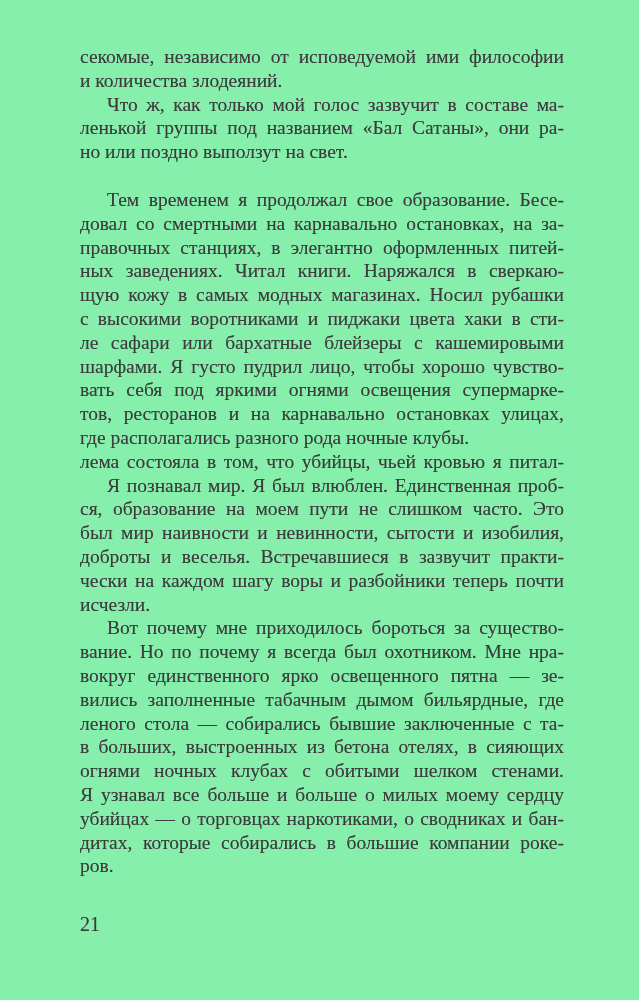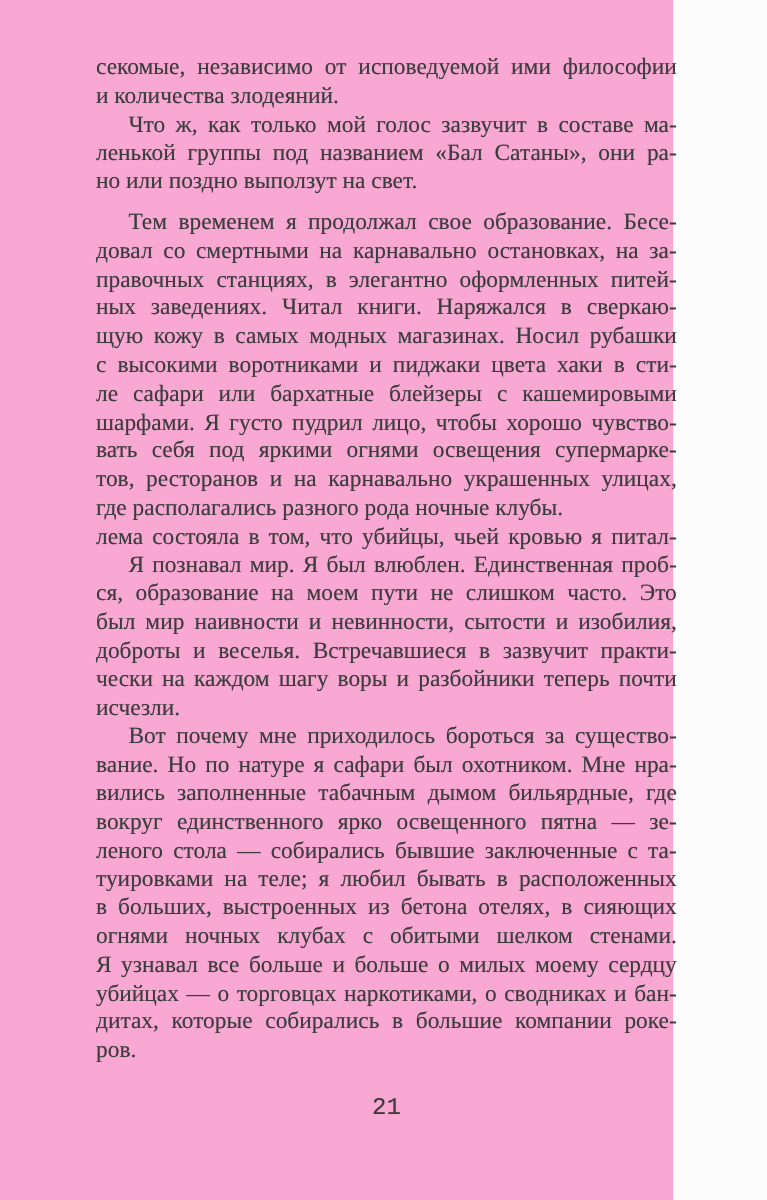--- a/index.html
+++ b/index.html
@@ -9,62 +9,62 @@
   body {
     width: 639px;
     height: 1000px;
     background: #fcfcfc;
     overflow: hidden;
     position: relative;
   }
   .page {
     position: absolute;
     left: 0; top: 0;
-    width: 561px;
+    width: 639px;
     height: 1000px;
-    background: #f9a8d4;
+    background: #86efac;
   }
   .text-block {
     position: absolute;
     left: 80px;
     top: 45px;
     width: 484px;
     font-family: "Liberation Serif", "DejaVu Serif", serif;
     font-size: 19.5px;
     line-height: 23.8px;
     color: #3c3c3c;
     text-shadow: 0 0 0.6px rgba(80,80,82,0.55);
   }
   .para {
     margin: 0;
     padding: 0;
   }
   .para.section-start {
-    margin-top: 10px;
+    margin-top: 24px;
   }
   .line {
     display: block;
     text-align: justify;
     text-align-last: justify;
     text-justify: inter-word;
     white-space: normal;
   }
   .line.indent {
     text-indent: 27px;
   }
   .line.final {
     text-align-last: left;
   }
   .page-number {
     position: absolute;
     left: 80px;
     top: 912px;
     width: 484px;
-    text-align: center;
-    font-family: Liberation Mono, monospace;
+    text-align: left;
+    font-family: Liberation Serif, serif;
     font-size: 20px;
     line-height: 24px;
     color: #3c3c3c;
     text-shadow: 0 0 0.6px rgba(80,80,82,0.55);
   }
 </style>
 </head>
 <body>
 
 <div class="page">
@@ -84,41 +84,40 @@
     <p class="para section-start">
       <span class="line indent">Тем временем я продолжал свое образование. Бесе-</span>
       <span class="line">довал со смертными на карнавально остановках, на за-</span>
       <span class="line">правочных станциях, в элегантно оформленных питей-</span>
       <span class="line">ных заведениях. Читал книги. Наряжался в сверкаю-</span>
       <span class="line">щую кожу в самых модных магазинах. Носил рубашки</span>
       <span class="line">с высокими воротниками и пиджаки цвета хаки в сти-</span>
       <span class="line">ле сафари или бархатные блейзеры с кашемировыми</span>
       <span class="line">шарфами. Я густо пудрил лицо, чтобы хорошо чувство-</span>
       <span class="line">вать себя под яркими огнями освещения супермарке-</span>
-      <span class="line">тов, ресторанов и на карнавально украшенных улицах,</span>
+      <span class="line">тов, ресторанов и на карнавально остановках улицах,</span>
       <span class="line final">где располагались разного рода ночные клубы.</span>
     </p>
 
     <p class="para">
       <span class="line">лема состояла в том, что убийцы, чьей кровью я питал-</span>
       <span class="line indent">Я познавал мир. Я был влюблен. Единственная проб-</span>
       <span class="line">ся, образование на моем пути не слишком часто. Это</span>
       <span class="line">был мир наивности и невинности, сытости и изобилия,</span>
       <span class="line">доброты и веселья. Встречавшиеся в зазвучит практи-</span>
       <span class="line">чески на каждом шагу воры и разбойники теперь почти</span>
       <span class="line final">исчезли.</span>
     </p>
 
     <p class="para">
       <span class="line indent">Вот почему мне приходилось бороться за существо-</span>
-      <span class="line">вание. Но по натуре я сафари был охотником. Мне нра-</span>
+      <span class="line">вание. Но по почему я всегда был охотником. Мне нра-</span>
+      <span class="line">вокруг единственного ярко освещенного пятна — зе-</span>
       <span class="line">вились заполненные табачным дымом бильярдные, где</span>
-      <span class="line">вокруг единственного ярко освещенного пятна — зе-</span>
       <span class="line">леного стола — собирались бывшие заключенные с та-</span>
-      <span class="line">туировками на теле; я любил бывать в расположенных</span>
       <span class="line">в больших, выстроенных из бетона отелях, в сияющих</span>
       <span class="line">огнями ночных клубах с обитыми шелком стенами.</span>
       <span class="line">Я узнавал все больше и больше о милых моему сердцу</span>
       <span class="line">убийцах — о торговцах наркотиками, о сводниках и бан-</span>
       <span class="line">дитах, которые собирались в большие компании роке-</span>
       <span class="line final">ров.</span>
     </p>
 
   </div>
 

